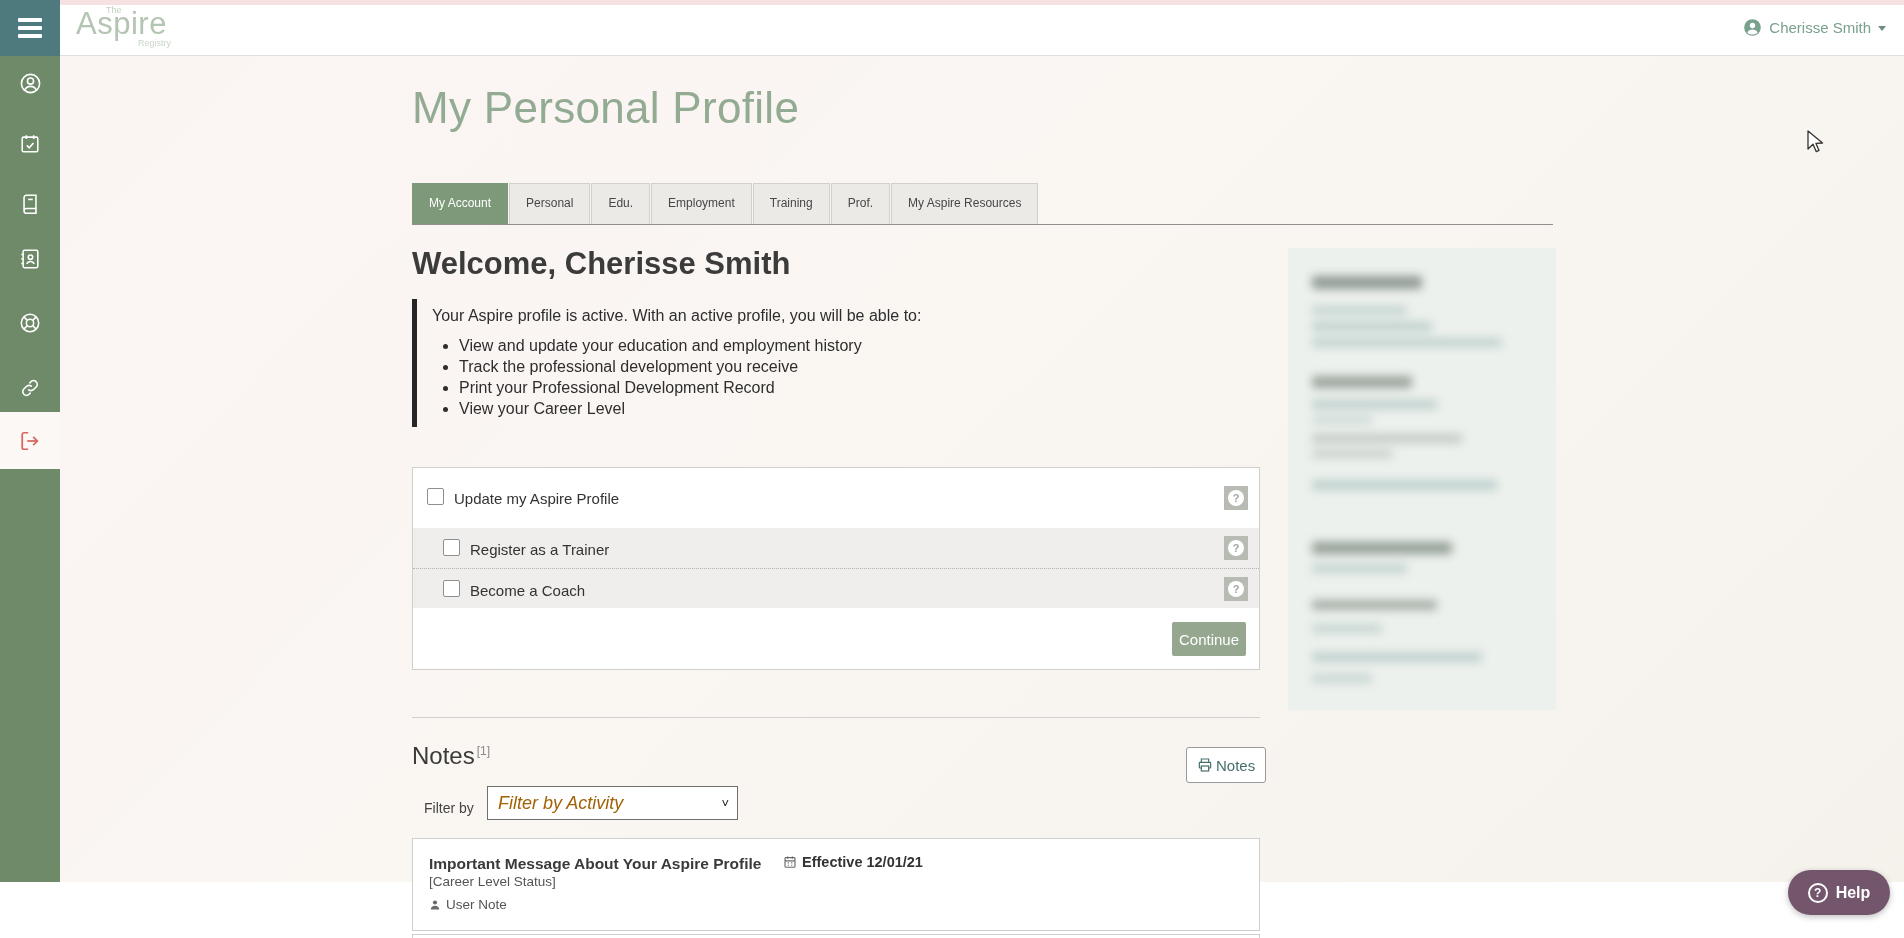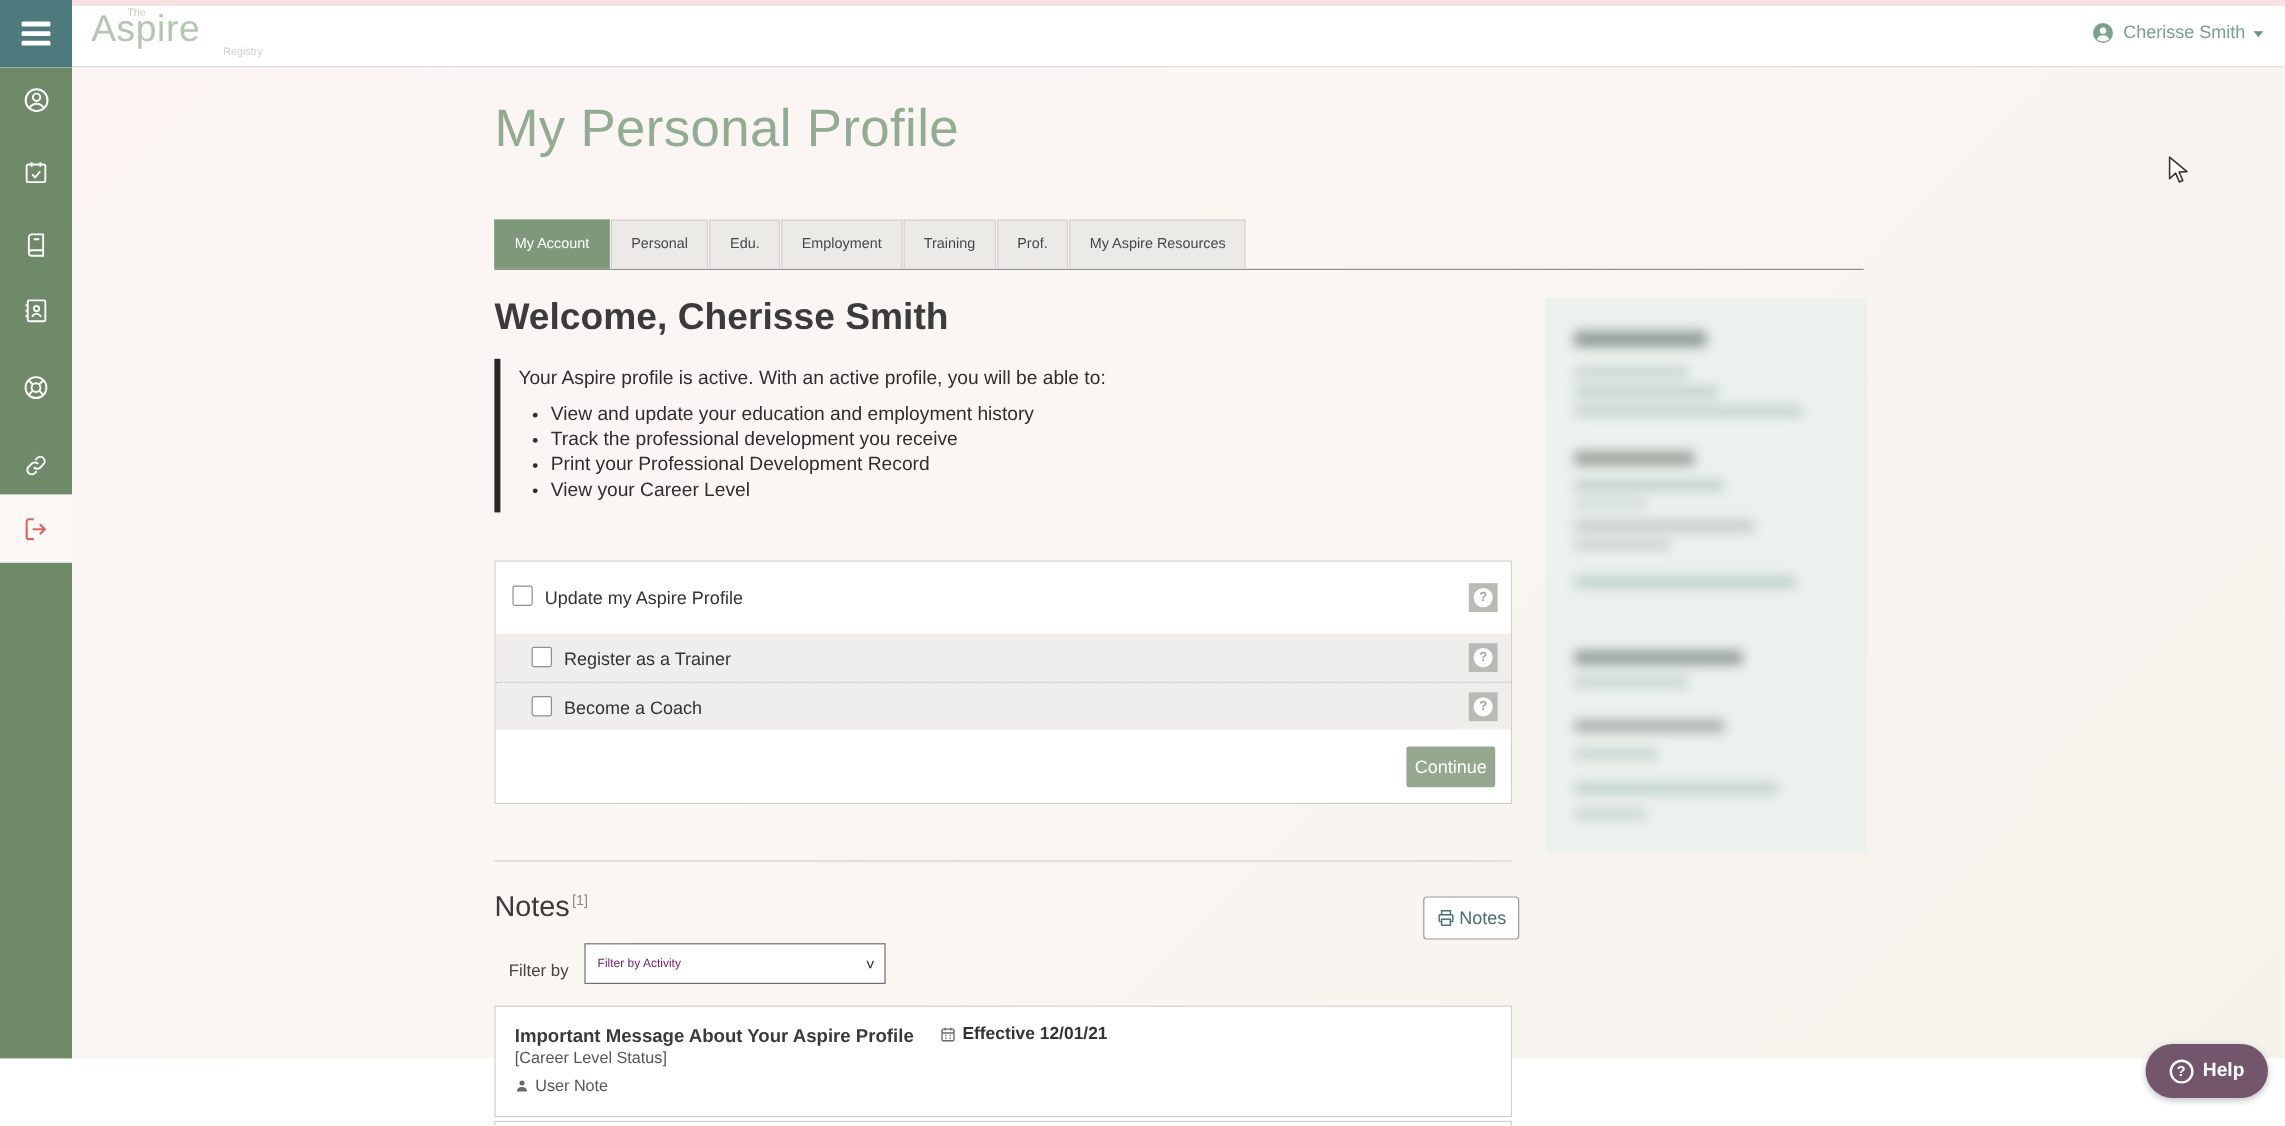--- a/index.html
+++ b/index.html
@@ -11,21 +11,21 @@
   
   .topbar { position:absolute; top:0; left:0; right:0; height:56px; background:#fff;
             border-bottom:1px solid #e3dedd; display:flex; align-items:stretch; z-index:4; }
   .pink-strip { position:absolute; top:0; left:60px; right:0; height:5px; background:#f6e0e2; z-index:6; }
   .hamburger { width:60px; height:56px; background:#4e7a7e; display:flex; flex-direction:column;
                justify-content:center; align-items:center; gap:4px; cursor:pointer; }
   .hamburger span { display:block; width:24px; height:4px; background:#fff; border-radius:1px; }
   .logo { position:relative; width:140px; margin-left:16px; }
   .logo .main { position:absolute; left:0; top:6px; font-size:31px; color:#b5c5b3; letter-spacing:.5px; }
   .logo .the { position:absolute; left:30px; top:5px; font-size:9px; color:#c3d1c1; }
-  .logo .registry { position:absolute; left:62px; top:38px; font-size:9px; color:#c9d6c7;margin-left:48px; }
+  .logo .registry { position:absolute; left:62px; top:38px; font-size:9px; color:#c9d6c7; }
   .topbar-right { margin-left:auto; display:flex; align-items:stretch; }
   .user-menu { display:flex; align-items:center; gap:7px; padding:0 18px; color:#79a18c;
                font-size:15px; cursor:pointer; }
   .caret { width:0; height:0; border-left:4.5px solid transparent; border-right:4.5px solid transparent;
            border-top:5.5px solid #6e8f80; margin-top:2px; }
   .cart-btn { display:flex; align-items:center; gap:8px; background:#7a5c6e; color:#fff;
               font-size:15px; padding:0 15px; cursor:pointer; }
 
   
   .sidebar { position:absolute; left:0; top:56px; width:60px; bottom:0; background:#6e8a68; z-index:3; }
@@ -77,22 +77,22 @@
 
   
   .notes-head { position:absolute; left:412px; top:742px; font-size:24px; font-weight:400; color:#3a3a3a; }
   .notes-head sup { font-size:12px; color:#8a8a8a; margin-left:2px; }
   .print-btn { position:absolute; left:1186px; top:747px; height:36px; padding:0 10px; background:#fff;
                border:1px solid #9a9a9a; border-radius:3px; color:#47706c; font-size:15px;
                display:flex; align-items:center; gap:3px; cursor:pointer; font-family:inherit; }
   .filter-label { position:absolute; left:424px; top:800px; font-size:14px; color:#444; }
   .select-wrap { position:absolute; left:487px; top:786px; width:251px; height:34px; }
   .select-wrap select { width:100%; height:100%; border:1px solid #6f6f6f; background:#fff;
-                        font-size:10px; font-family:inherit; color:#701a75; padding:0 26px 0 10px;
-                        appearance:none; -webkit-appearance:none; border-radius:0; }
+                        font-size:18px; font-family:inherit; color:#a16207; padding:0 26px 0 10px;
+                        appearance:none; -webkit-appearance:none; border-radius:0;font-style:italic; }
   .select-wrap .chev { position:absolute; right:9px; top:10px; pointer-events:none; font-size:13px; color:#222; }
 
   .note-card { position:absolute; left:412px; top:838px; width:848px; height:93px; background:#fff;
                border:1px solid #cfcfcd; }
   .note-body { position:relative; padding:16px; height:100%; }
   .note-title { font-size:15.5px; font-weight:700; color:#3a3a3a; }
   .note-cat { font-size:13.5px; color:#555; margin-top:1px; }
   .note-meta { display:flex; align-items:center; gap:5px; font-size:13.5px; color:#555; margin-top:8px; }
   .note-eff { position:absolute; left:370px; top:15px; display:flex; align-items:center; gap:5px;
               font-size:14.5px; font-weight:600; color:#333; }

